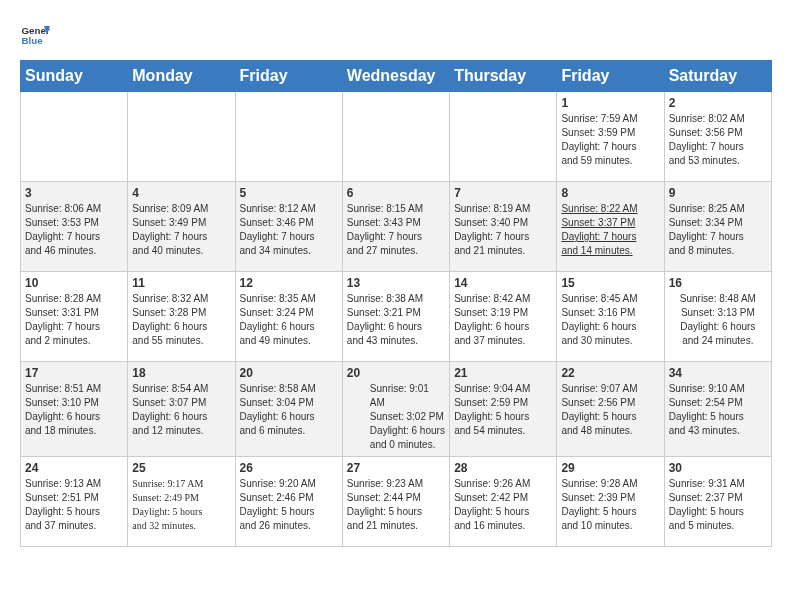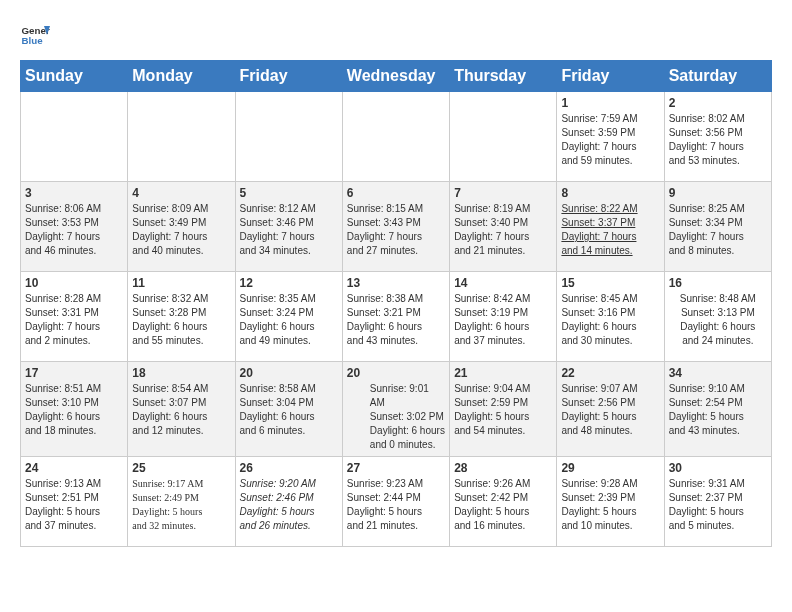--- a/index.html
+++ b/index.html
@@ -299,21 +299,21 @@
         </td>
         <td>
           <span class="day-number">25</span>
           <div class="day-info" style="white-space: pre-line; font-family: Liberation Serif, serif;">Sunrise: 9:17 AM
 Sunset: 2:49 PM
 Daylight: 5 hours
 and 32 minutes.</div>
         </td>
         <td>
           <span class="day-number">26</span>
-          <div class="day-info" style="white-space: pre-line; font-style: italic;">Sunrise: 9:20 AM
+          <div class="day-info" style="white-space: pre-line;">Sunrise: 9:20 AM
 Sunset: 2:46 PM
 Daylight: 5 hours
 and 26 minutes.</div>
         </td>
         <td>
           <span class="day-number">27</span>
           <div class="day-info" style="white-space: pre-line;">Sunrise: 9:23 AM
 Sunset: 2:44 PM
 Daylight: 5 hours
 and 21 minutes.</div>

